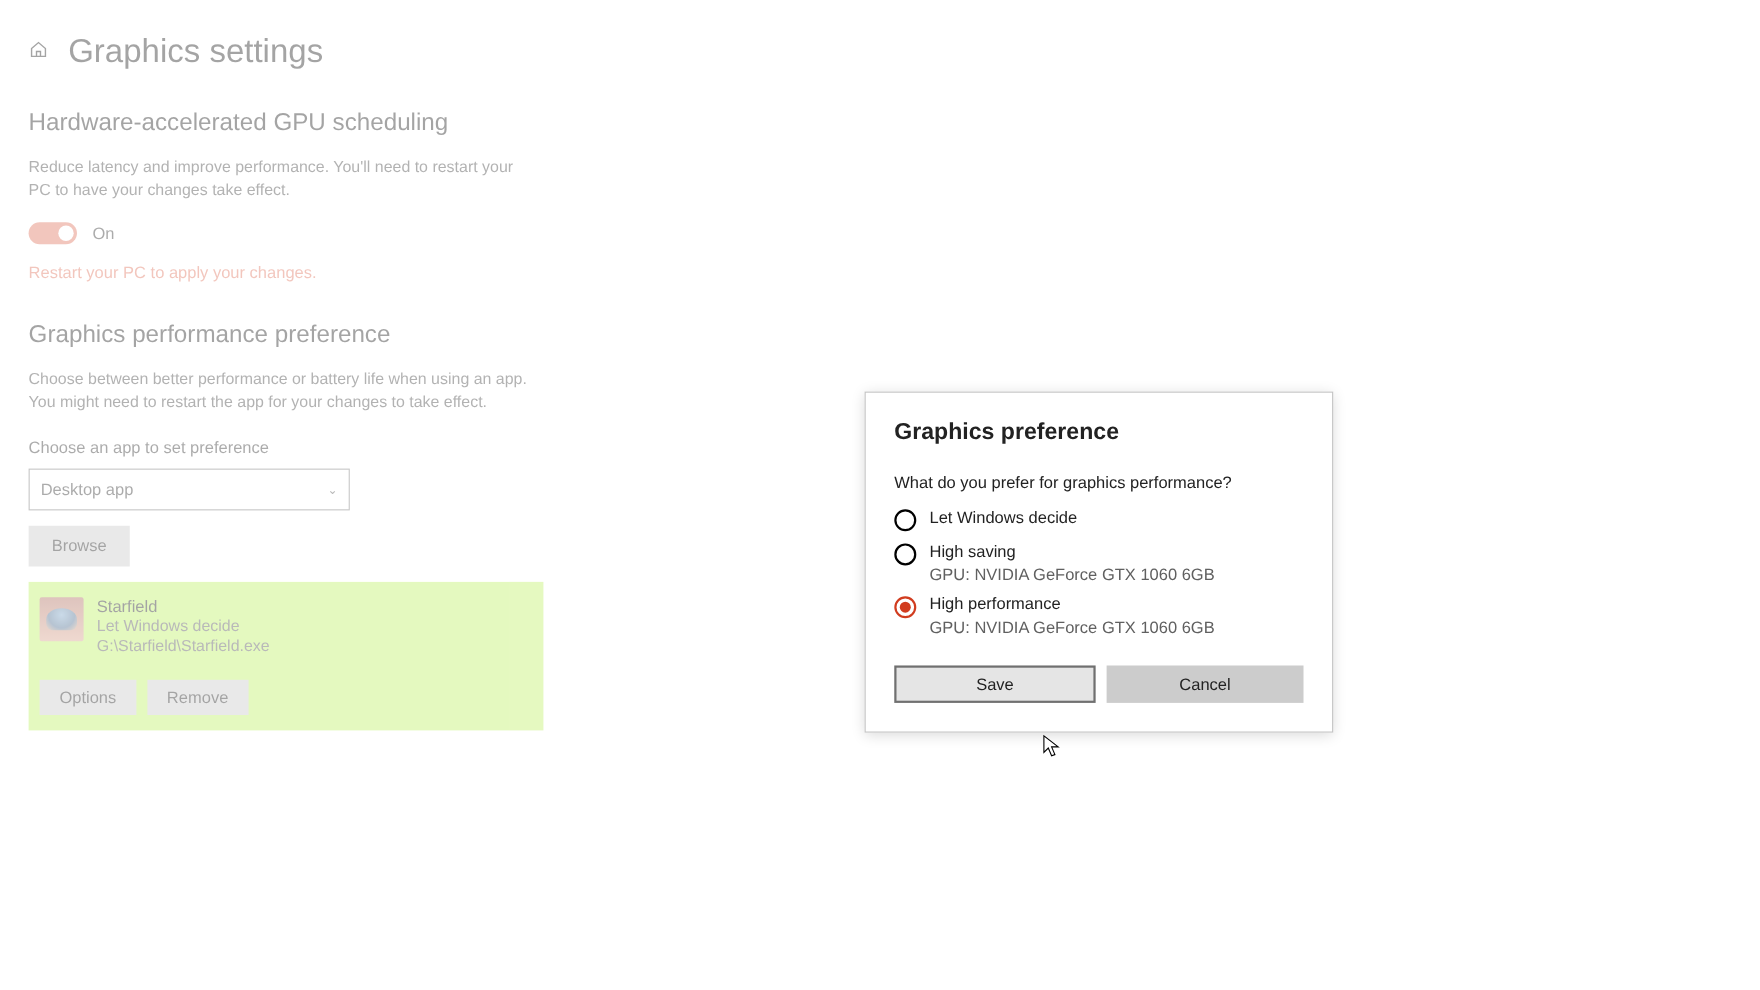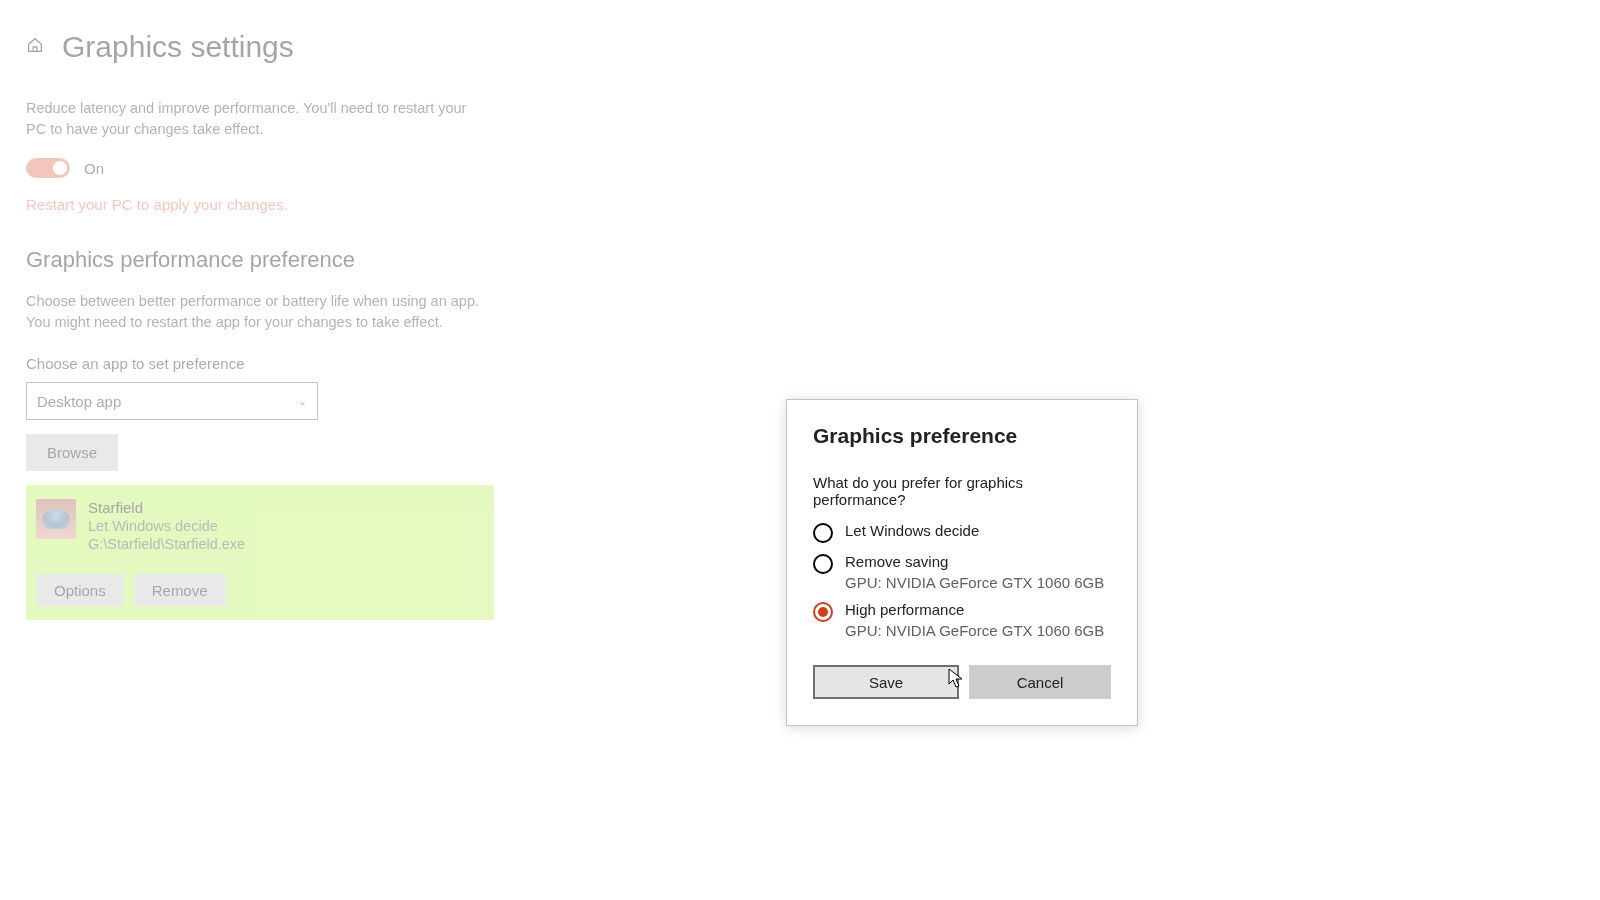--- a/index.html
+++ b/index.html
@@ -42,21 +42,21 @@
     .app-name { font-size: 15px; color: #222; }
     .app-pref { font-size: 14.5px; color: #555; }
     .app-path { font-size: 14.5px; color: #555; }
     .app-buttons { display: flex; justify-content: flex-start; gap: 10px; margin-top: 22px; }
     .app-buttons button { height: 32px; padding: 0 18px; border: none; background: #ccc; font-size: 15px; color: #222; }
 
     
     .overlay { position: absolute; inset: 0; background: rgba(255,255,255,0.1); }
 
     
-    .dialog { position: absolute; left: 786px; top: 399px; width: 352px; background: #fff; border: 1px solid #c3c3c3; box-shadow: 0 2px 12px rgba(0,0,0,0.15); padding: 24px 26px 26px 26px; }
+    .dialog { position: absolute; left: 786px; top: 356px; width: 426px; background: #fff; border: 1px solid #c3c3c3; box-shadow: 0 2px 12px rgba(0,0,0,0.15); padding: 24px 26px 26px 26px; }
     .dialog-title { font-size: 21px; font-weight: 600; color: #222; }
     .dialog-question { margin-top: 26px; font-size: 15px; color: #222; }
 
     .radios { margin-top: 14px; display: flex; flex-direction: column; gap: 10px; }
     .radio-item { display: flex; gap: 12px; align-items: flex-start; cursor: pointer; }
     .radio-circle { width: 20px; height: 20px; border: 2px solid #000; border-radius: 50%; flex: 0 0 auto; display: flex; align-items: center; justify-content: center; margin-top: 1px; }
     .radio-circle.accent { border-color: #d13c1f; }
     .radio-circle .dot { width: 10px; height: 10px; border-radius: 50%; background: #d13c1f; display: none; }
     .radio-circle.checked .dot { display: block; }
     .radio-text { display: flex; flex-direction: column; }
@@ -80,20 +80,21 @@
       <span class="home-icon">
         <svg viewBox="0 0 20 20" fill="none" stroke="#222" stroke-width="1.4">
             <path d="M3 9 L10 3 L17 9 V17 H3 Z"></path>
             <path d="M8 17 V12 H12 V17"></path>
           </svg>
       </span>
       <h1 class="page-title">Graphics settings</h1>
     </div>
 
     <div class="section1">
+      <h2>Hardware-accelerated GPU scheduling</h2>
       <p class="desc">Reduce latency and improve performance. You'll need to restart your PC to have your changes take effect.</p>
       <div class="toggle-row">
         <div class="toggle">
             <div class="knob"></div>
           </div>
         <span class="toggle-label">On</span>
       </div>
       <p class="restart-msg">Restart your PC to apply your changes.</p>
     </div>
 
@@ -136,21 +137,21 @@
   <div class="radios">
     <div class="radio-item">
       <div class="radio-circle"></div>
       <div class="radio-text">
         <span class="radio-label">Let Windows decide</span>
       </div>
     </div>
     <div class="radio-item">
       <div class="radio-circle"></div>
       <div class="radio-text">
-        <span class="radio-label">Remove saving</span>
+        <span class="radio-label">High saving</span>
         <span class="radio-sub">GPU: NVIDIA GeForce GTX 1060 6GB</span>
       </div>
     </div>
     <div class="radio-item">
       <div class="radio-circle accent checked">
           <div class="dot"></div>
         </div>
       <div class="radio-text">
         <span class="radio-label">High performance</span>
         <span class="radio-sub">GPU: NVIDIA GeForce GTX 1060 6GB</span>

